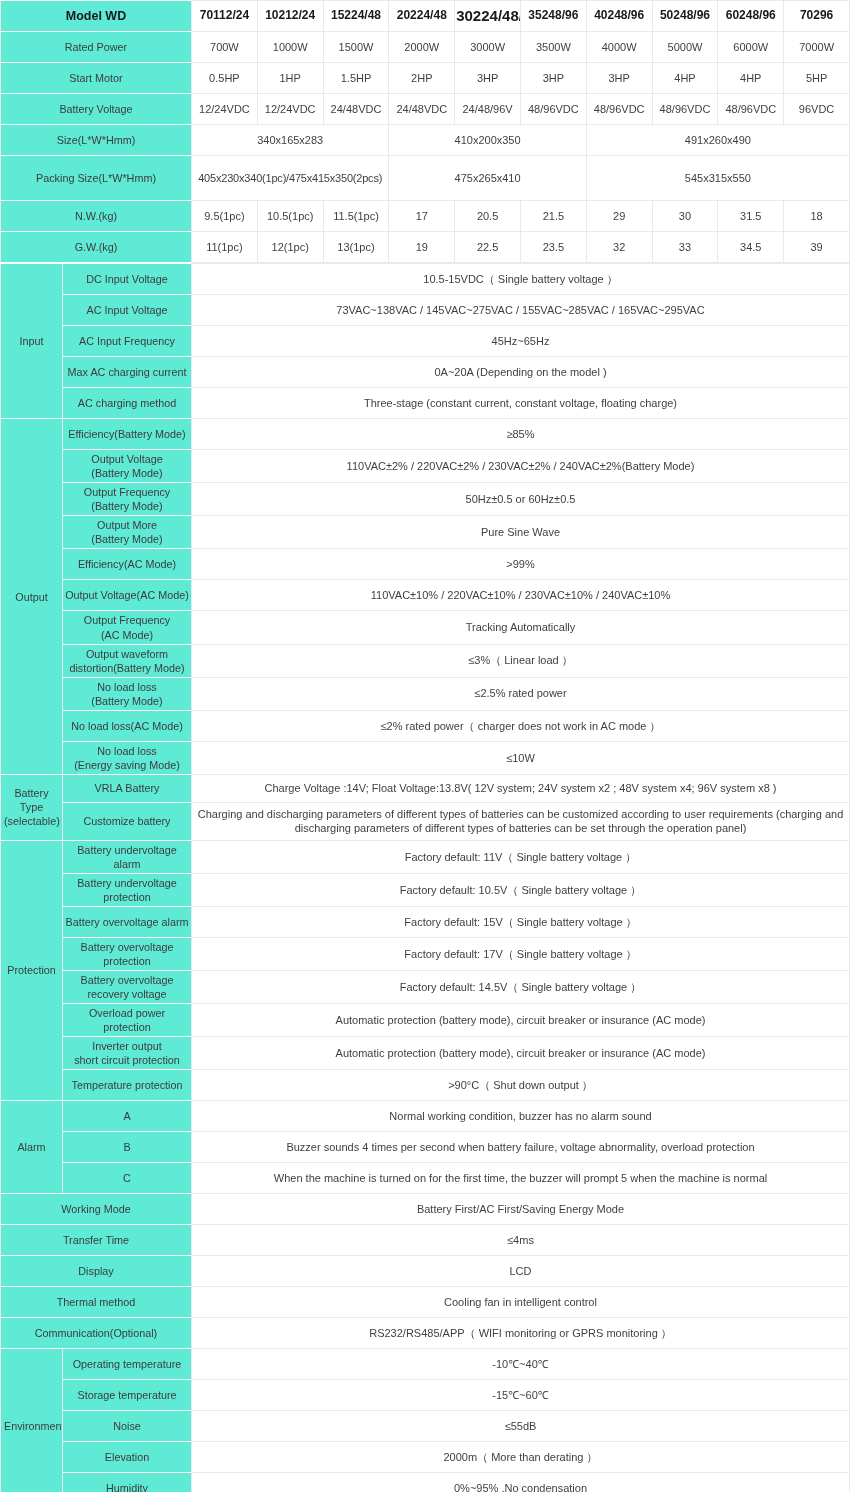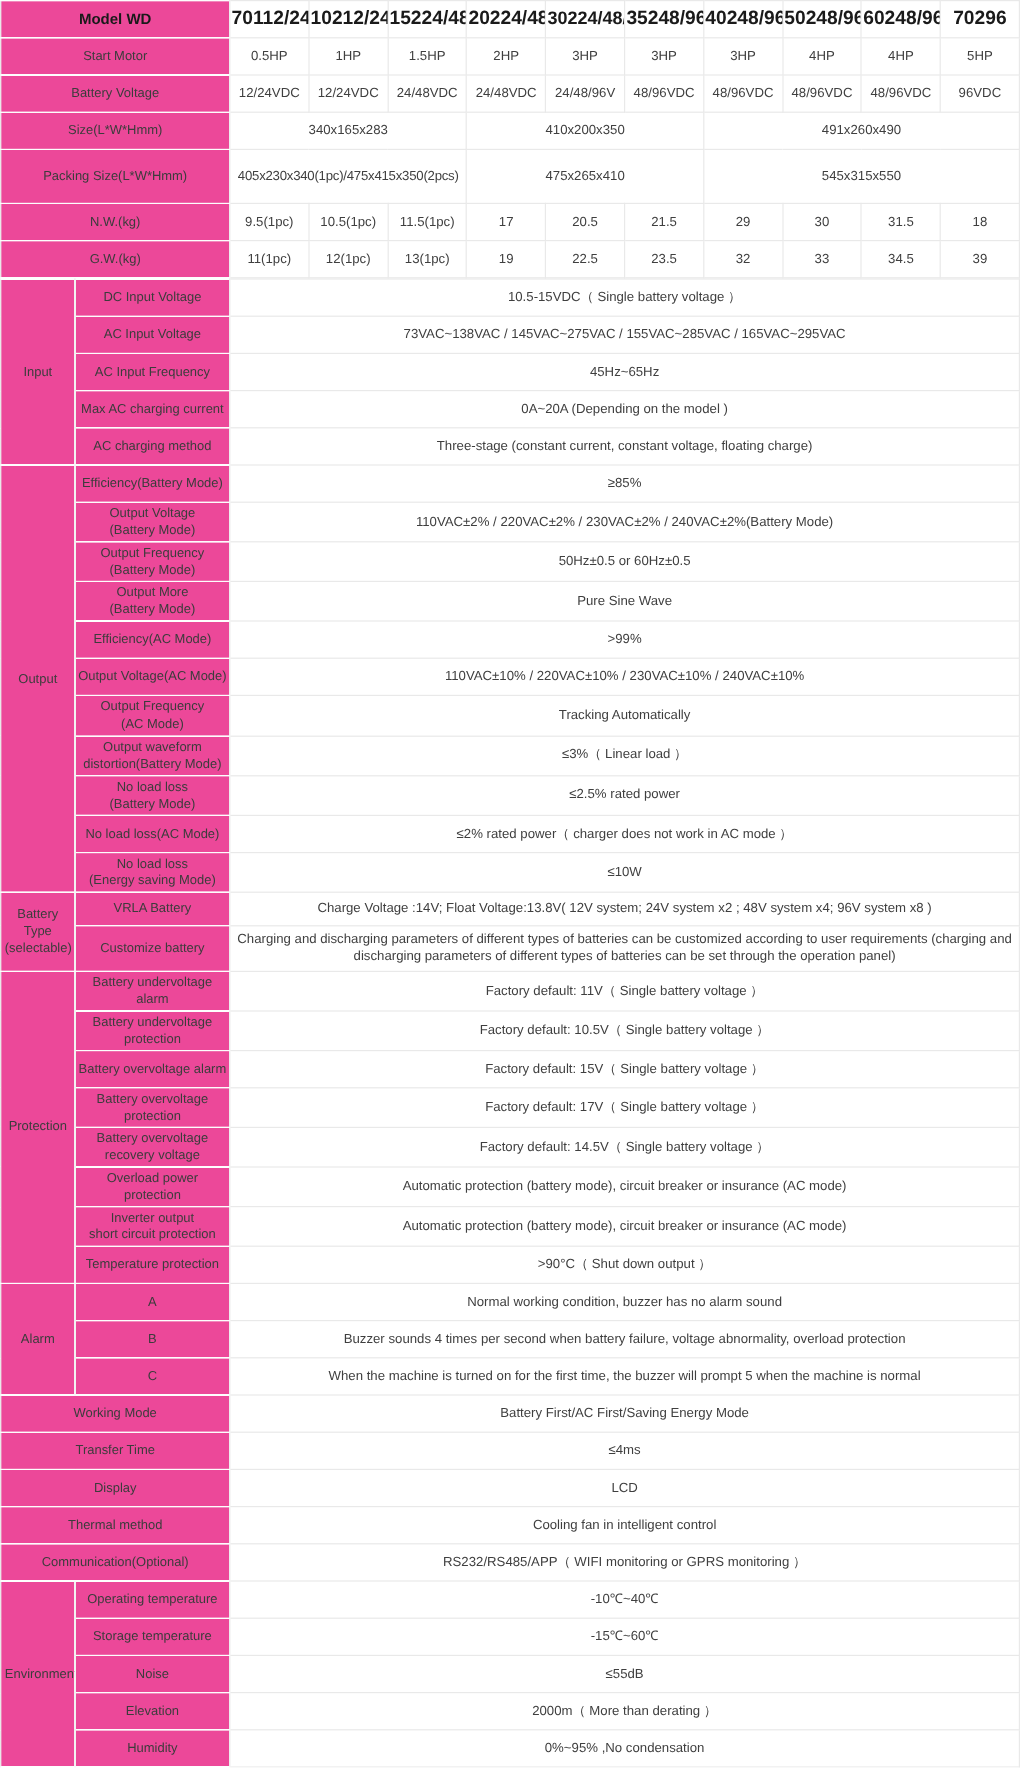--- a/index.html
+++ b/index.html
@@ -20,33 +20,33 @@
     text-align: center;
     vertical-align: middle;
     font-size: 11px;
     line-height: 1.3;
     padding: 2px 3px;
     overflow: hidden;
   }
   tr { height: 31px; }
   
   td.lbl, td.grp {
-    background: #ec4899;
+    background: #5eead4;
     white-space: pre-line;
     border-top-color: #fdfdfd;
     border-bottom-color: #fdfdfd;
     font-size: 10.8px;
     color: #3c3c3c;
     text-align: center;
   }
   td.lbl { padding: 2px 1px; }
   
   td.head {
     font-weight: bold;
-    font-size: 16px;
+    font-size: 12px;
     color: #1a1a1a;
     white-space: nowrap;
     padding: 2px 1px;
   }
   td.head.small { font-size: 15px; }
   td.lbl.head { font-size: 12.5px; }
   
   td.val {
     background: #ffffff;
     color: #3f3f3f;
@@ -80,20 +80,33 @@
           <td class="head">15224/48</td>
           <td class="head">20224/48</td>
           <td class="head small">30224/48/96</td>
           <td class="head">35248/96</td>
           <td class="head">40248/96</td>
           <td class="head">50248/96</td>
           <td class="head">60248/96</td>
           <td class="head">70296</td>
         </tr>
         <tr>
+          <td class="lbl">Rated Power</td>
+          <td class="val">700W</td>
+          <td class="val">1000W</td>
+          <td class="val">1500W</td>
+          <td class="val">2000W</td>
+          <td class="val">3000W</td>
+          <td class="val">3500W</td>
+          <td class="val">4000W</td>
+          <td class="val">5000W</td>
+          <td class="val">6000W</td>
+          <td class="val">7000W</td>
+        </tr>
+        <tr>
           <td class="lbl">Start Motor</td>
           <td class="val">0.5HP</td>
           <td class="val">1HP</td>
           <td class="val">1.5HP</td>
           <td class="val">2HP</td>
           <td class="val">3HP</td>
           <td class="val">3HP</td>
           <td class="val">3HP</td>
           <td class="val">4HP</td>
           <td class="val">4HP</td>

